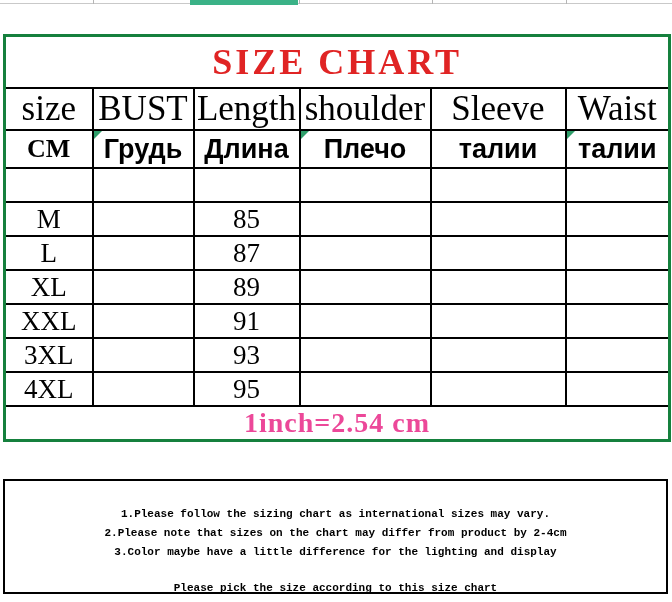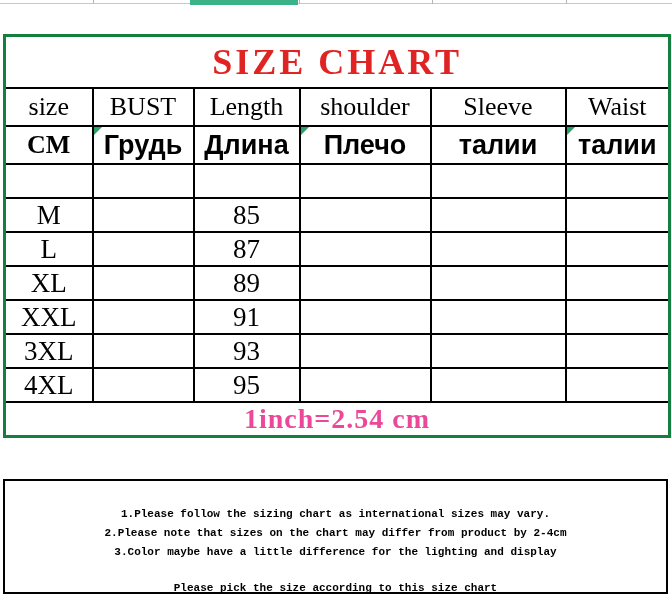--- a/index.html
+++ b/index.html
@@ -20,21 +20,21 @@
   }
   table.size-chart td{
     border:2px solid #000;text-align:center;vertical-align:middle;
     padding:0;position:relative;background:#fff;
   }
   td.title-cell{
     height:50px;border-bottom-width:3px;
     color:#e02424;font-weight:bold;font-size:36px;letter-spacing:3px;
     font-family:"Liberation Serif",serif;
   }
-  tr.en-row td{height:36px;font-size:26px;font-family:"Liberation Serif",serif;color:#000;}
+  tr.en-row td{height:36px;font-size:35px;font-family:"Liberation Serif",serif;color:#000;}
   td.red-text{color:#e02424;}
   tr.ru-row td{height:36px;font-size:27px;font-weight:bold;font-family:"Liberation Sans",sans-serif;color:#000;}
   tr.ru-row td.red-text{font-family:Liberation Serif, serif;font-weight:bold;font-size:26px;}
   tr.empty-row td{height:32px;}
   tr.data-row td{height:32px;font-size:27px;font-family:"Liberation Serif",serif;}
   tr.inch-row td{
     height:32px;color:#ec4899;font-weight:bold;font-size:28px;
     font-family:Liberation Serif, serif;letter-spacing:1px;
   }
   

